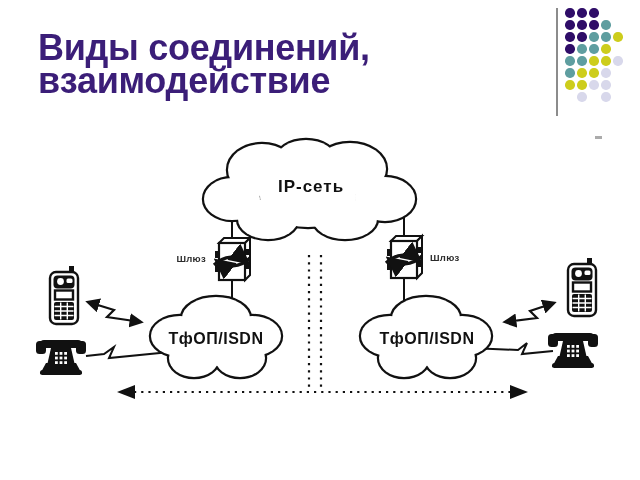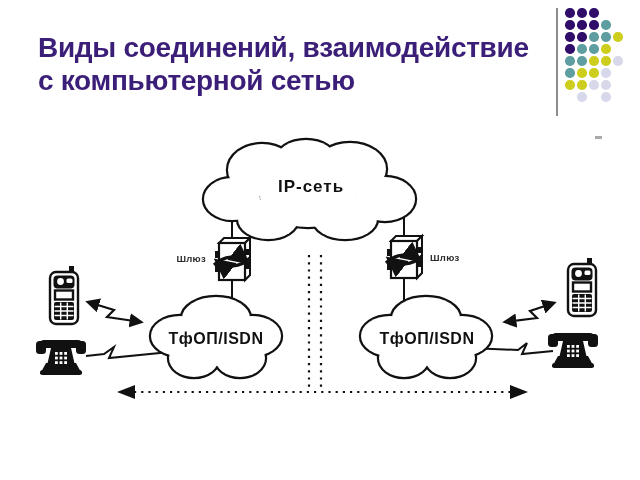--- a/index.html
+++ b/index.html
@@ -3,21 +3,21 @@
 <meta charset="utf-8">
 <style>
   html,body{margin:0;padding:0;}
   body{
     width:640px;height:480px;position:relative;overflow:hidden;
     background:#ffffff;
     font-family:"Liberation Sans","DejaVu Sans",sans-serif;
   }
   .title-block{
     position:absolute;left:38px;top:31px;width:520px;
-    font-weight:bold;font-size:28px;line-height:33px;
+    font-weight:bold;font-size:36px;line-height:33px;
     letter-spacing:-0.3px;
   }
   .separator{
     position:absolute;left:556px;top:8px;width:2px;height:108px;
   }
   .dot{
     position:absolute;width:9.5px;height:9.5px;border-radius:50%;
   }
   .artifact-dash{
     position:absolute;left:595px;top:136px;width:7px;height:3px;background:#ababab;
@@ -29,21 +29,20 @@
   }
   .cloud-label-big{font-size:17px;letter-spacing:1px;}
   .cloud-label{font-size:16px;letter-spacing:0.5px;}
   .gw-label{font-size:9.5px;fill:#2b2b2b;letter-spacing:0.3px;}
 </style>
 </head>
 <body>
 
 <div class="title-block" style="color: rgb(59, 30, 120);">
   <div>Виды соединений, взаимодействие</div>
-  <div>с компьютерной сетью</div>
 </div>
 
 <div class="separator" style="background: rgb(140, 140, 140);"></div>
 <div>
     <div class="dot" style="left: 565.25px; top: 8.25px; background: rgb(47, 13, 104);"></div>
     <div class="dot" style="left: 577.25px; top: 8.25px; background: rgb(47, 13, 104);"></div>
     <div class="dot" style="left: 589.25px; top: 8.25px; background: rgb(47, 13, 104);"></div>
     <div class="dot" style="left: 565.25px; top: 20.25px; background: rgb(47, 13, 104);"></div>
     <div class="dot" style="left: 577.25px; top: 20.25px; background: rgb(47, 13, 104);"></div>
     <div class="dot" style="left: 589.25px; top: 20.25px; background: rgb(47, 13, 104);"></div>

